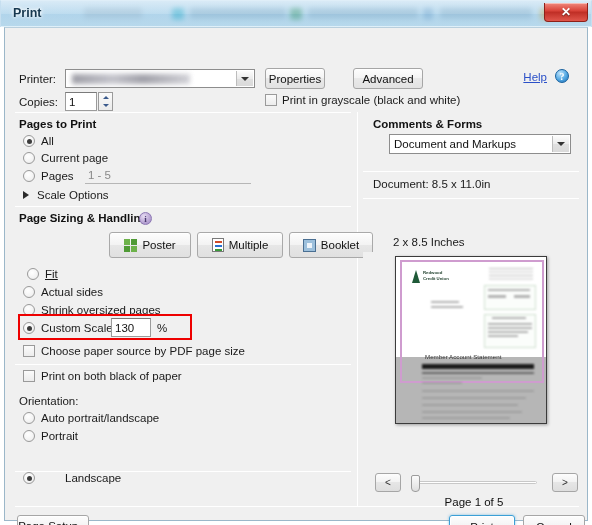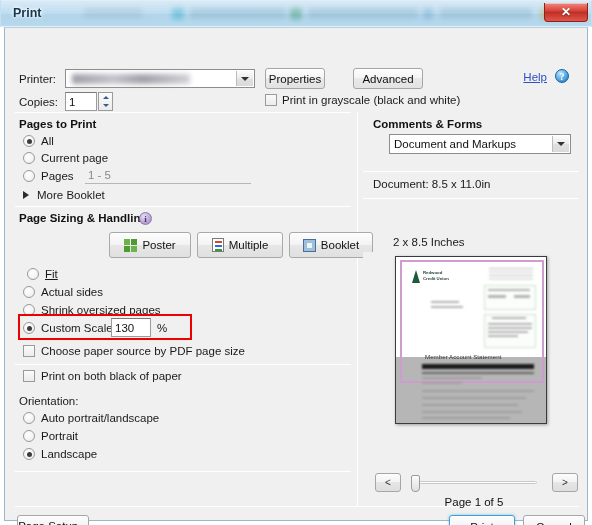--- a/index.html
+++ b/index.html
@@ -316,21 +316,21 @@
       <span>Current page</span>
     </div>
     <div class="radio-row" style="left:18px;top:142px;">
       <span class="radio" style="position:relative;margin-right:6px;"></span>
       <span>Pages</span>
     </div>
     <div class="textbox flat" style="left:80px;top:139px;width:166px;height:17px;">1 - 5</div>
 
     <div style="position:absolute;left:18px;top:161px;display:flex;align-items:center;cursor:pointer;">
       <span style="position:relative;width:0;height:0;border-top:4px solid transparent;border-bottom:4px solid transparent;border-left:6px solid #2a2a2a;margin-right:8px;"></span>
-      <span class="lbl">More Booklet</span>
+      <span class="lbl">Scale Options</span>
     </div>
 
     <div class="divider" style="left:10px;top:178px;width:336px;"></div>
 
     <div class="grp-title" style="position:absolute;left:14px;top:184px;">Page Sizing &amp; Handling</div>
     <div class="info-circle" style="left:134px;top:184px;">i</div>
 
     <div class="sizebtn" style="left:104px;top:204px;width:82px;">
       <span style="display:inline-block;width:13px;height:13px;background:
               linear-gradient(#6db24a,#6db24a) 0 0/6px 6px no-repeat,
@@ -388,21 +388,21 @@
 
     <div class="lbl" style="position:absolute;left:14px;top:367px;">Orientation:</div>
     <div class="radio-row" style="left:18px;top:384px;">
       <span class="radio" style="position:relative;margin-right:6px;"></span>
       <span>Auto portrait/landscape</span>
     </div>
     <div class="radio-row" style="left:18px;top:402px;">
       <span class="radio" style="position:relative;margin-right:6px;"></span>
       <span>Portrait</span>
     </div>
-    <div class="radio-row" style="left:18px;top:420px;">
+    <div class="radio-row" style="left:18px;top:444px;gap:24px;">
       <span class="radio on" style="position:relative;margin-right:6px;"></span>
       <span>Landscape</span>
     </div>
 
     <div class="divider" style="left:10px;top:443px;width:336px;"></div>
     <div class="divider" style="left:10px;top:478px;width:564px;"></div>
 
     <div class="grp-title" style="position:absolute;left:368px;top:90px;">Comments &amp; Forms</div>
     <div class="combo" style="left:368px;top:106px;width:182px;height:20px;margin-left:16px;">
       <span>Document and Markups</span>

